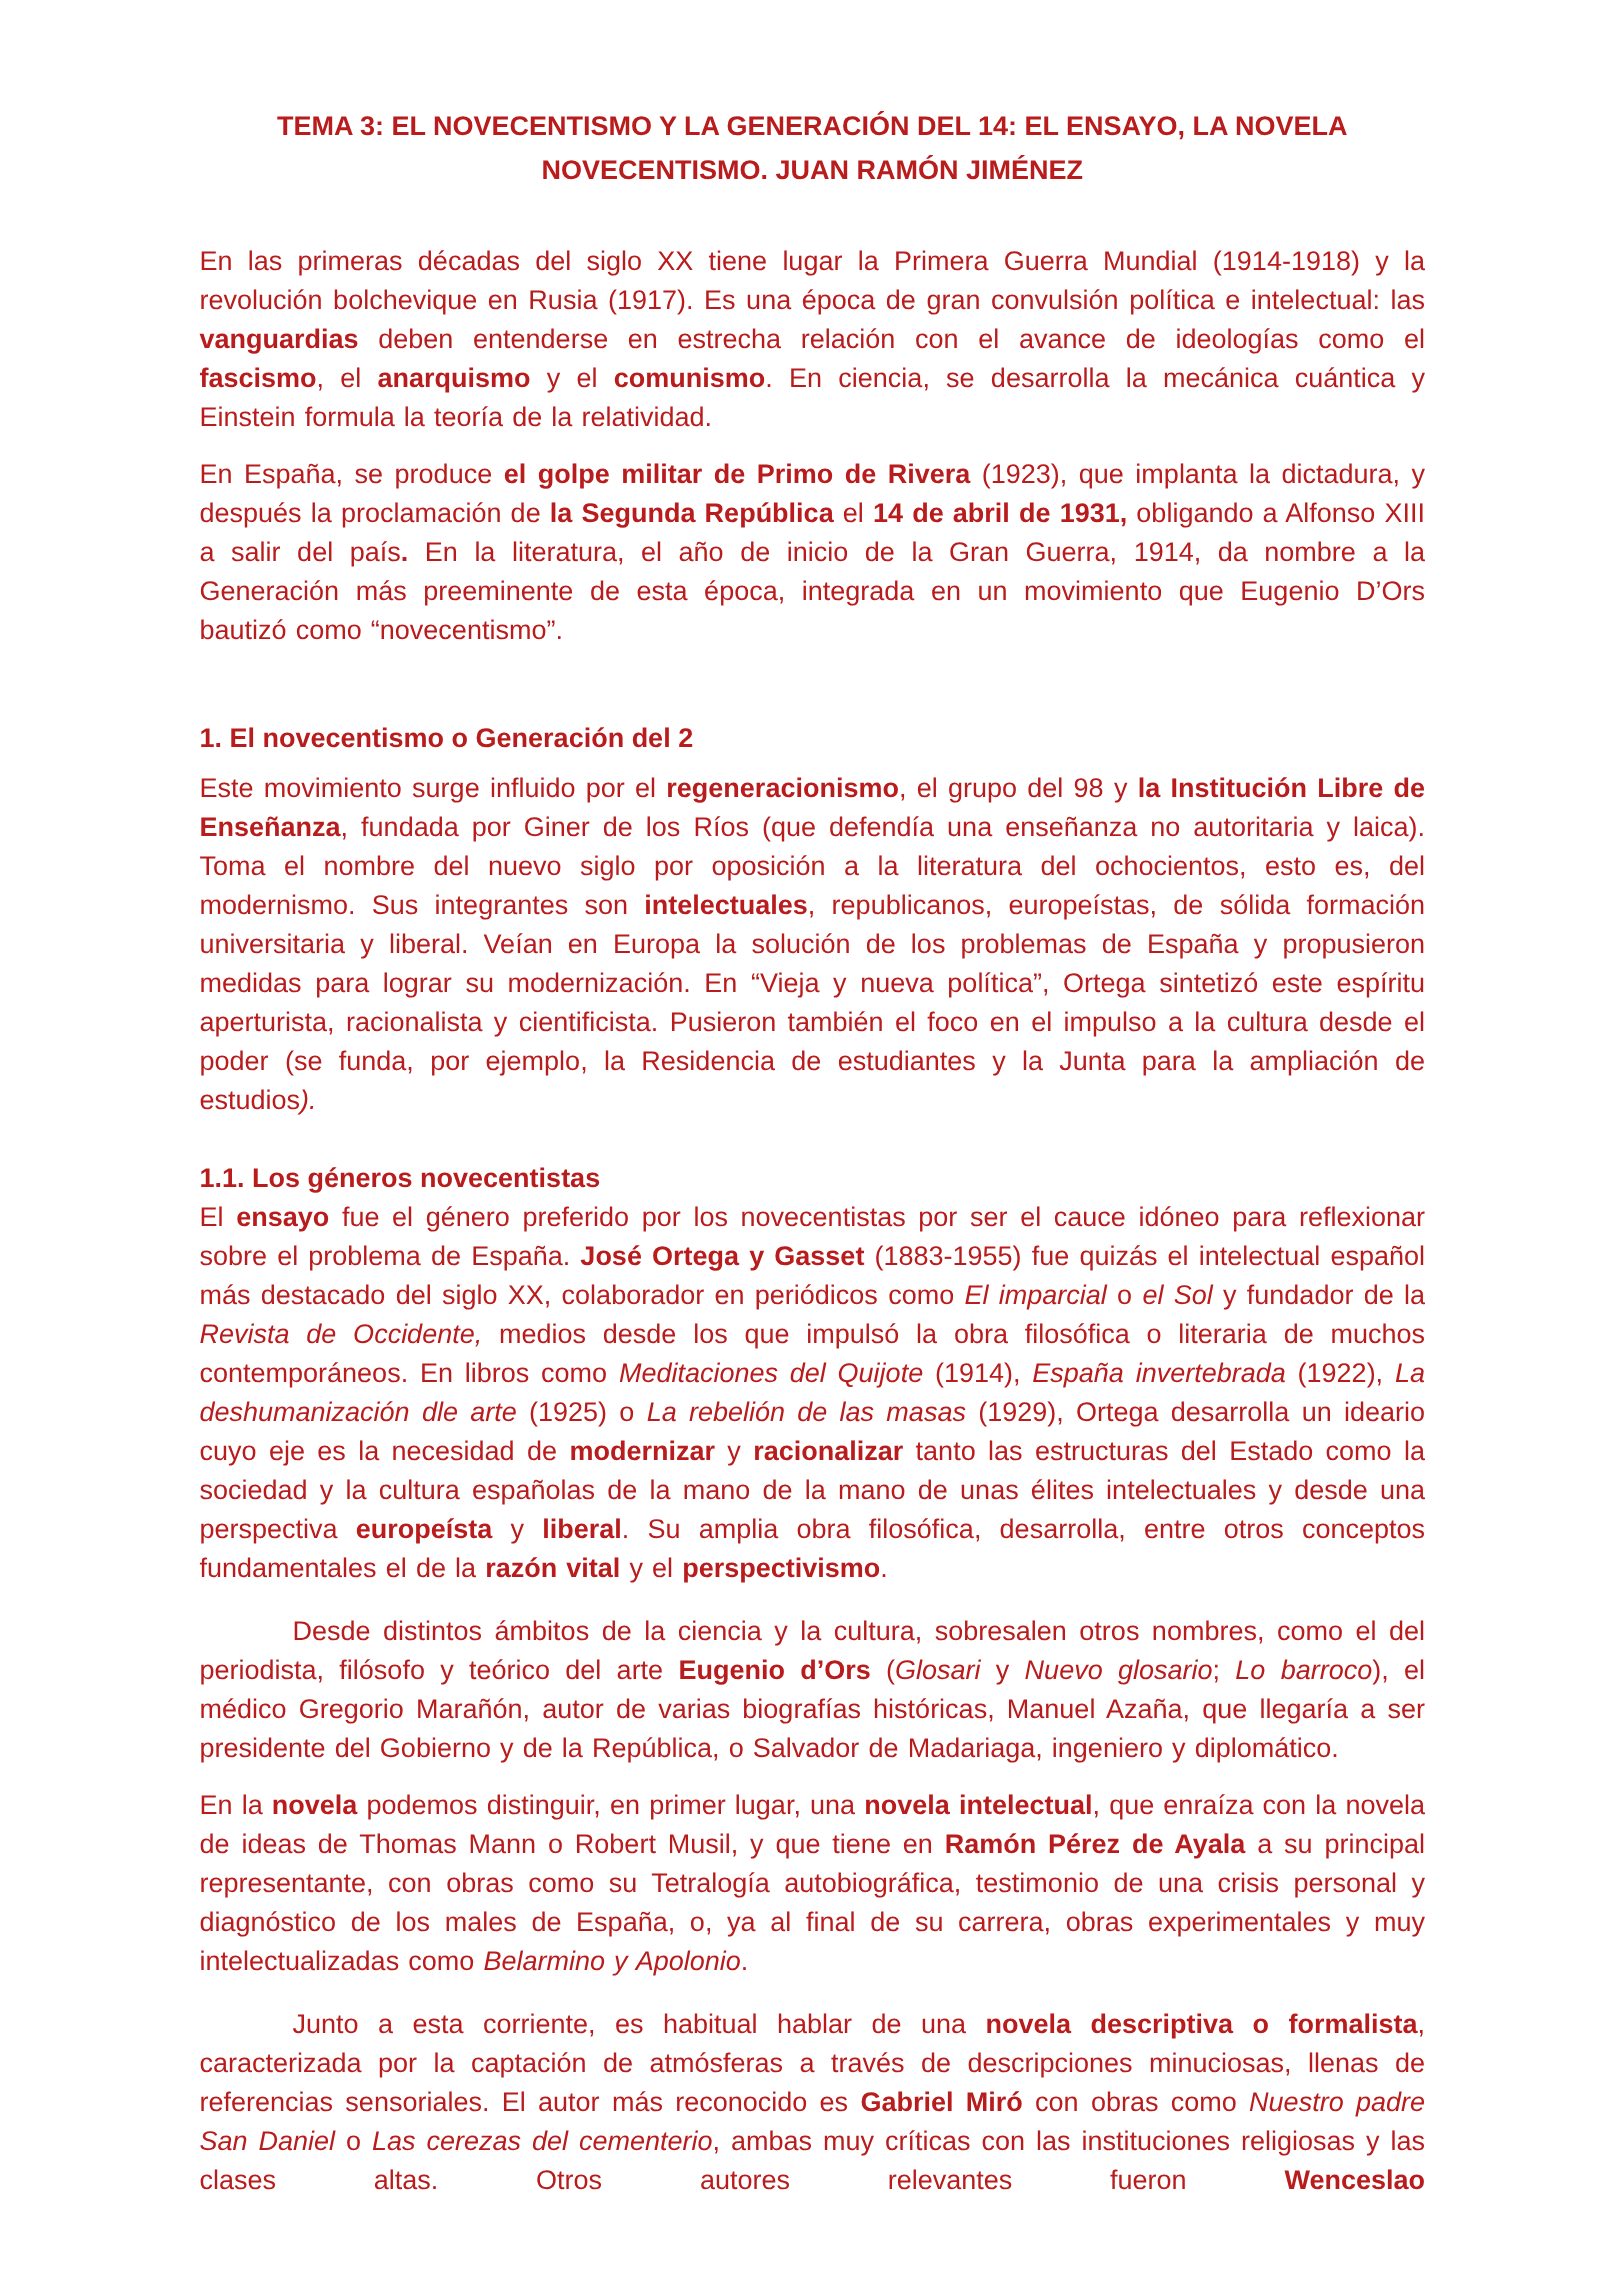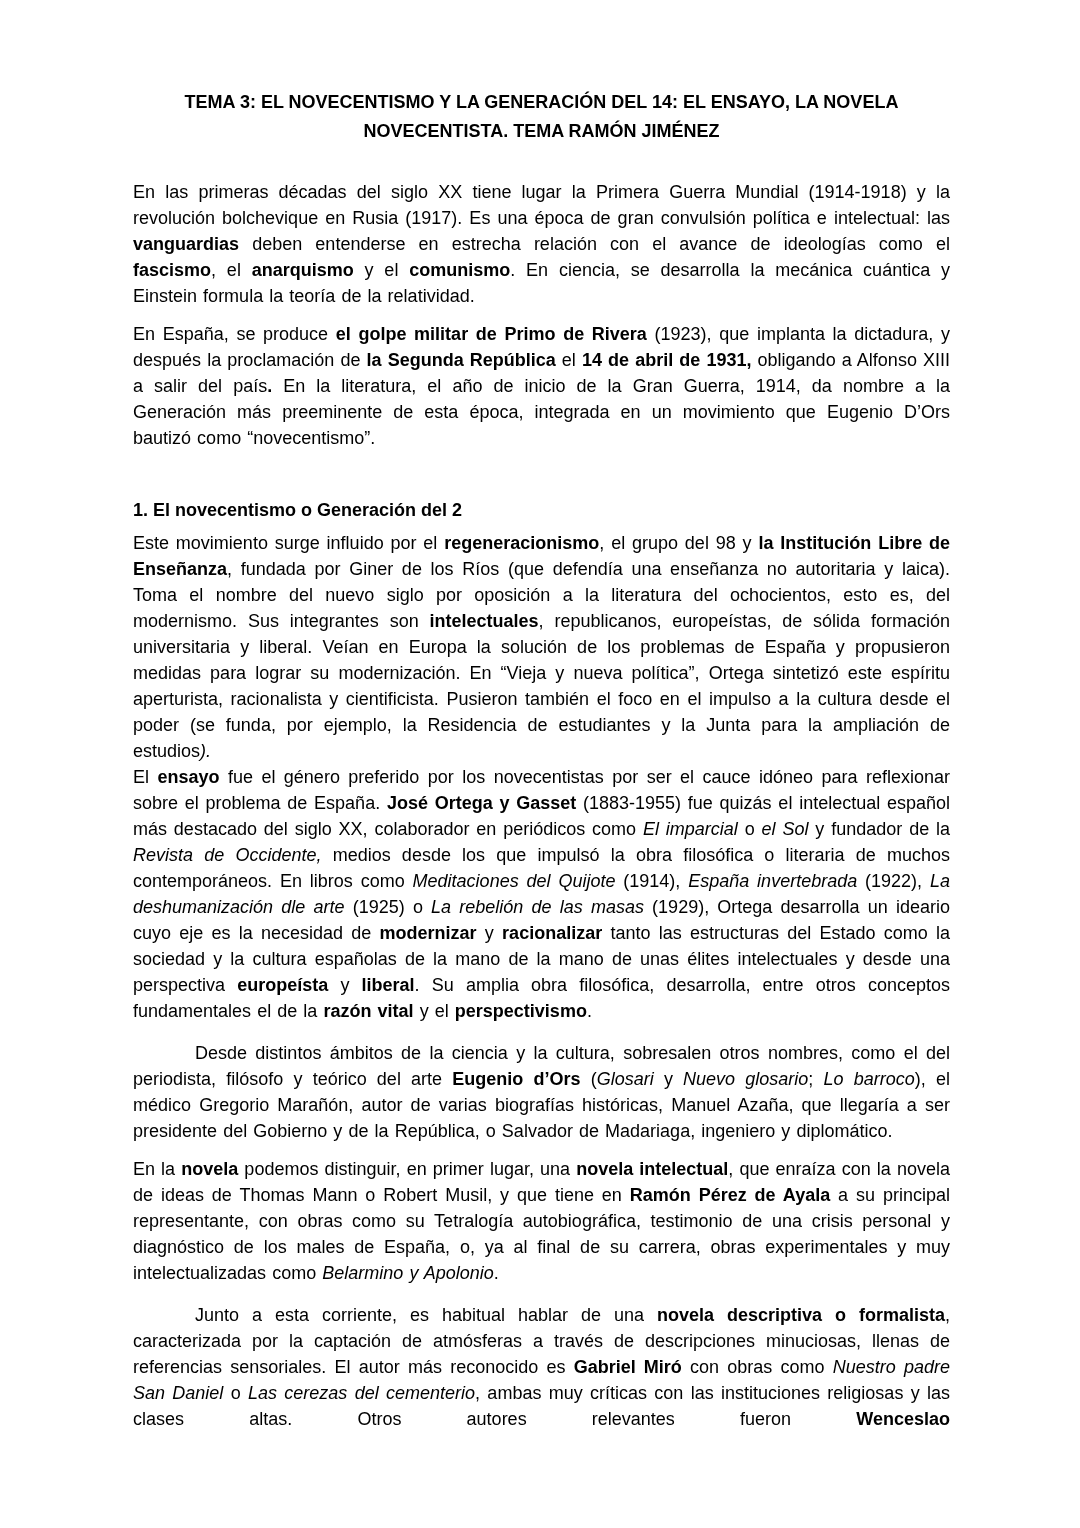--- a/index.html
+++ b/index.html
@@ -6,23 +6,23 @@
     margin: 0;
     padding: 0;
     background: #ffffff;
   }
   .page {
     position: relative;
     width: 1080px;
     height: 1528px;
     box-sizing: border-box;
     background: #ffffff;
-    color: #000000;
+    color: #b91c1c;
     font-family: "Liberation Sans", "DejaVu Sans", sans-serif;
-    padding: 88px 130px 30px 133px;
+    padding: 70px 130px 30px 133px;
     overflow: hidden;
   }
   .doc-title {
     display: block;
     text-align: center;
     font-weight: 700;
     font-size: 18px;
     line-height: 29px;
     margin: 0 0 0 0;
   }
@@ -53,31 +53,32 @@
   .b { font-weight: 700; }
   .i { font-style: italic; }
 </style>
 </head>
 <body>
 
 <div class="page">
 
   <header class="doc-title">
     <span class="tl">TEMA 3: EL NOVECENTISMO Y LA GENERACIÓN DEL 14: EL ENSAYO, LA NOVELA</span>
-    <span class="tl">NOVECENTISTA. TEMA RAMÓN JIMÉNEZ</span>
+    <span class="tl">NOVECENTISMO. JUAN RAMÓN JIMÉNEZ</span>
   </header>
 
   <p class="para first"><span>En las primeras décadas del siglo XX tiene lugar la Primera Guerra Mundial (1914-1918) y la revolución bolchevique en Rusia (1917). Es una época de gran convulsión política e intelectual: las </span><span class="b">vanguardias</span><span> deben entenderse en estrecha relación con el avance de ideologías como el </span><span class="b">fascismo</span><span>, el </span><span class="b">anarquismo</span><span> y el </span><span class="b">comunismo</span><span>. En ciencia, se desarrolla la mecánica cuántica y Einstein formula la teoría de la relatividad.</span></p>
 
   <p class="para gap"><span>En España, se produce </span><span class="b">el golpe militar de Primo de Rivera</span><span> (1923), que implanta la dictadura, y después la proclamación de </span><span class="b">la Segunda República</span><span> el </span><span class="b">14 de abril de 1931,</span><span> obligando a Alfonso XIII a salir del país</span><span class="b">.</span><span> En la literatura, el año de inicio de la Gran Guerra, 1914, da nombre a la Generación más preeminente de esta época, integrada en un movimiento que Eugenio D’Ors bautizó como “novecentismo”.</span></p>
 
   <h2 class="h-main"><span class="b">1. El novecentismo o Generación del 2</span></h2>
 
   <p class="para"><span>Este movimiento surge influido por el </span><span class="b">regeneracionismo</span><span>, el grupo del 98 y </span><span class="b">la Institución Libre de Enseñanza</span><span>, fundada por Giner de los Ríos (que defendía una enseñanza no autoritaria y laica). Toma el nombre del nuevo siglo por oposición a la literatura del ochocientos, esto es, del modernismo. Sus integrantes son </span><span class="b">intelectuales</span><span>, republicanos, europeístas, de sólida formación universitaria y liberal. Veían en Europa la solución de los problemas de España y propusieron medidas para lograr su modernización. En “Vieja y nueva política”, Ortega sintetizó este espíritu aperturista, racionalista y cientificista. Pusieron también el foco en el impulso a la cultura desde el poder (se funda, por ejemplo, la Residencia de estudiantes y la Junta para la ampliación de estudios</span><span class="i">).</span></p>
 
+  <h3 class="h-sub"><span class="b">1.1. Los géneros novecentistas</span></h3>
 
   <p class="para"><span>El </span><span class="b">ensayo</span><span> fue el género preferido por los novecentistas por ser el cauce idóneo para reflexionar sobre el problema de España. </span><span class="b">José Ortega y Gasset</span><span> (1883-1955) fue quizás el intelectual español más destacado del siglo XX, colaborador en periódicos como </span><span class="i">El imparcial</span><span> o </span><span class="i">el Sol</span><span> y fundador de la </span><span class="i">Revista de Occidente,</span><span> medios desde los que impulsó la obra filosófica o literaria de muchos contemporáneos. En libros como </span><span class="i">Meditaciones del Quijote</span><span> (1914), </span><span class="i">España invertebrada</span><span> (1922), </span><span class="i">La deshumanización dle arte</span><span> (1925) o </span><span class="i">La rebelión de las masas</span><span> (1929), Ortega desarrolla un ideario cuyo eje es la necesidad de </span><span class="b">modernizar</span><span> y </span><span class="b">racionalizar</span><span> tanto las estructuras del Estado como la sociedad y la cultura españolas de la mano de la mano de unas élites intelectuales y desde una perspectiva </span><span class="b">europeísta</span><span> y </span><span class="b">liberal</span><span>. Su amplia obra filosófica, desarrolla, entre otros conceptos fundamentales el de la </span><span class="b">razón vital</span><span> y el </span><span class="b">perspectivismo</span><span>.</span></p>
 
   <p class="para indent"><span>Desde distintos ámbitos de la ciencia y la cultura, sobresalen otros nombres, como el del periodista, filósofo y teórico del arte </span><span class="b">Eugenio d’Ors</span><span> (</span><span class="i">Glosari</span><span> y </span><span class="i">Nuevo glosario</span><span>; </span><span class="i">Lo barroco</span><span>), el médico Gregorio Marañón, autor de varias biografías históricas, Manuel Azaña, que llegaría a ser presidente del Gobierno y de la República, o Salvador de Madariaga, ingeniero y diplomático.</span></p>
 
   <p class="para gap"><span>En la </span><span class="b">novela</span><span> podemos distinguir, en primer lugar, una </span><span class="b">novela intelectual</span><span>, que enraíza con la novela de ideas de Thomas Mann o Robert Musil, y que tiene en </span><span class="b">Ramón Pérez de Ayala</span><span> a su principal representante, con obras como su Tetralogía autobiográfica, testimonio de una crisis personal y diagnóstico de los males de España, o, ya al final de su carrera, obras experimentales y muy intelectualizadas como </span><span class="i">Belarmino y Apolonio</span><span>.</span></p>
 
   <p class="para indent justify-last"><span>Junto a esta corriente, es habitual hablar de una </span><span class="b">novela descriptiva o formalista</span><span>, caracterizada por la captación de atmósferas a través de descripciones minuciosas, llenas de referencias sensoriales. El autor más reconocido es </span><span class="b">Gabriel Miró</span><span> con obras como </span><span class="i">Nuestro padre San Daniel</span><span> o </span><span class="i">Las cerezas del cementerio</span><span>, ambas muy críticas con las instituciones religiosas y las clases altas. Otros autores relevantes fueron </span><span class="b">Wenceslao</span></p>
 
 </div>

